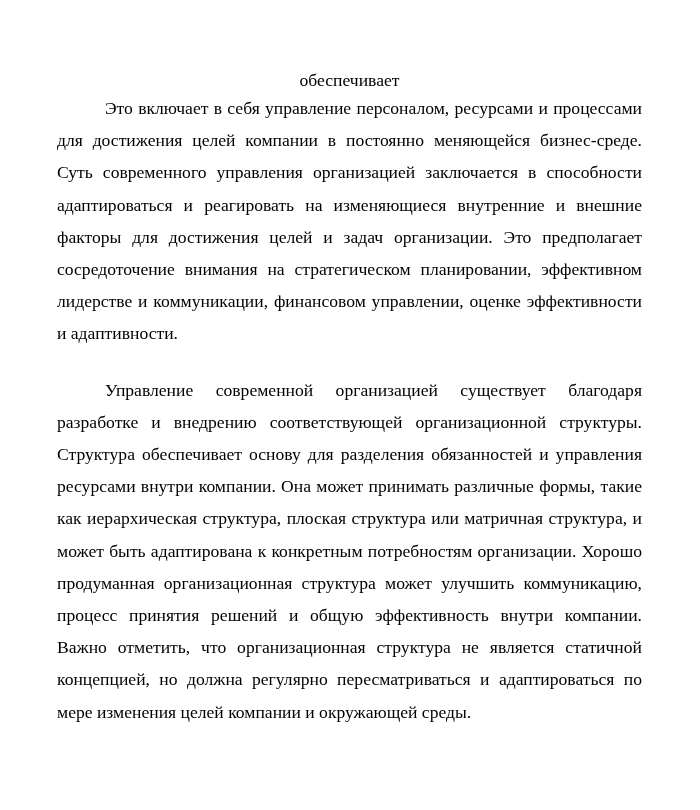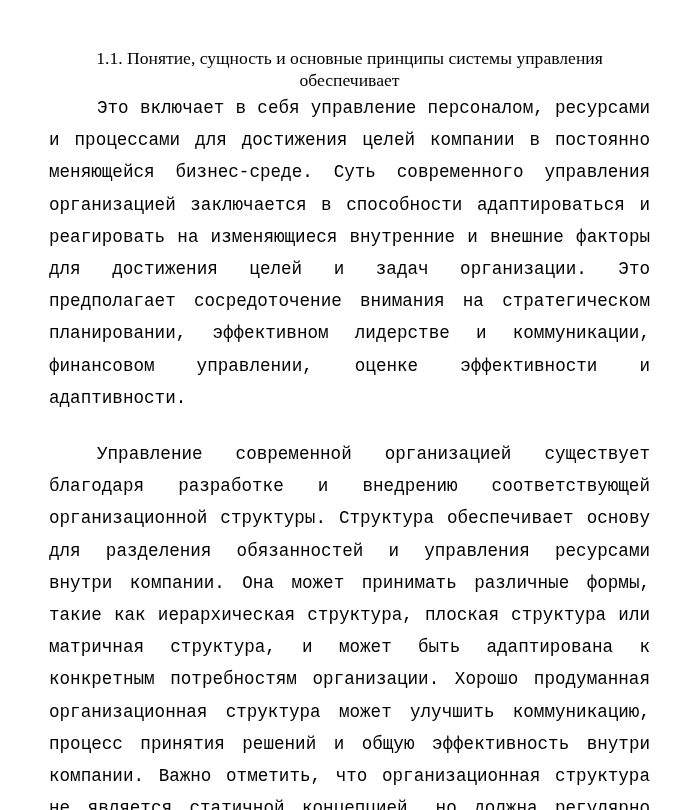--- a/index.html
+++ b/index.html
@@ -7,29 +7,29 @@
   .page {
     position: absolute; left: 49px; top: 47px; width: 601px;
     font-family: "Liberation Serif", serif; color: #000;
     font-size: 17.6px;
   }
   .title {
     text-align: center; line-height: 22px; margin: 0;
     font-weight: normal; font-size: 17.6px;
   }
   .para {
-    margin: 0; text-align: justify; text-align-last: left;
-    line-height: 32.2px; text-indent: 48px; font-family: Liberation Mono, monospace;
+    margin: 8px; text-align: justify; text-align-last: left;
+    line-height: 32.2px; text-indent: 48px;
   }
   .p1 { margin-top: 1px; }
   .p2 { margin-top: 24px; }
 </style>
 </head>
 <body>
 
 <div class="page">
   <h1 class="title">
-    <span>1.1. Понятие, сущность и основные принципы системы управления</span><br>
+    <br>
     <span>обеспечивает</span>
   </h1>
   <p class="para p1">Это включает в себя управление персоналом, ресурсами и процессами для достижения целей компании в постоянно меняющейся бизнес-среде. Суть современного управления организацией заключается в способности адаптироваться и реагировать на изменяющиеся внутренние и внешние факторы для достижения целей и задач организации. Это предполагает сосредоточение внимания на стратегическом планировании, эффективном лидерстве и коммуникации, финансовом управлении, оценке эффективности и адаптивности.</p>
   <p class="para p2">Управление современной организацией существует благодаря разработке и внедрению соответствующей организационной структуры. Структура обеспечивает основу для разделения обязанностей и управления ресурсами внутри компании. Она может принимать различные формы, такие как иерархическая структура, плоская структура или матричная структура, и может быть адаптирована к конкретным потребностям организации. Хорошо продуманная организационная структура может улучшить коммуникацию, процесс принятия решений и общую эффективность внутри компании. Важно отметить, что организационная структура не является статичной концепцией, но должна регулярно пересматриваться и адаптироваться по мере изменения целей компании и окружающей среды.</p>
 </div>
 
 </body></html>

